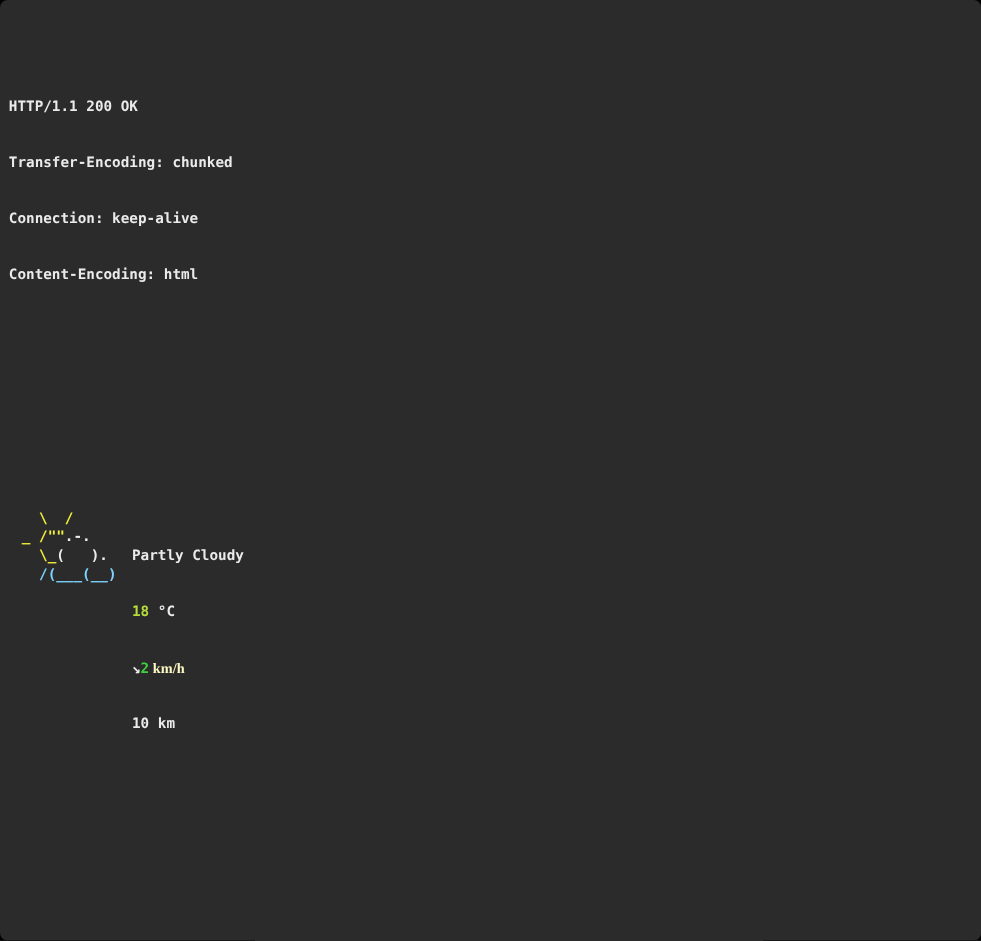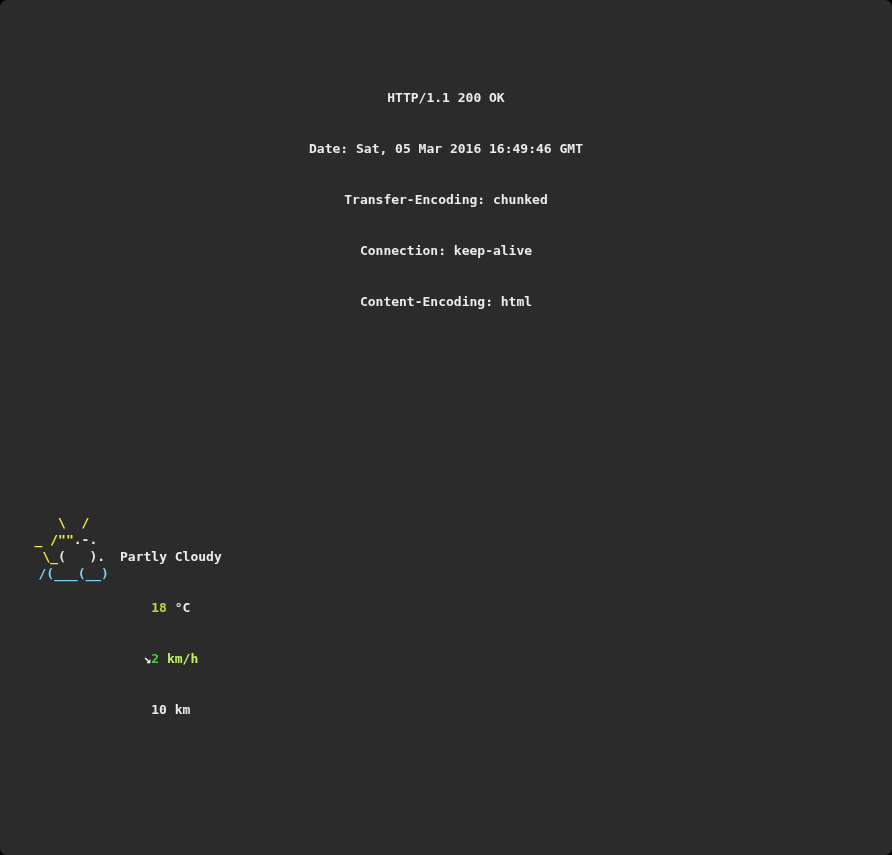--- a/index.html
+++ b/index.html
@@ -1,56 +1,55 @@
 <!DOCTYPE html>
 <html><head>
 <meta charset="utf-8">
 <style>
   * { box-sizing: border-box; }
   body { margin:0; background:#000; width:892px; height:855px; overflow:hidden; }
   .screen {
     width:892px; height:855px; background:#2b2b2b; border-radius:7px; overflow:hidden;
     padding:4px 8px 0 8px;
     font-family:"DejaVu Sans Mono", monospace; font-size:13px; line-height:17px;
-    font-weight:bold; color:#ebebeb; white-space:pre;text-align:center;
+    font-weight:bold; color:#ebebeb; white-space:pre;
   }
   .line { height:17px; }
   .blank { height:17px; }
   .current { display:flex; margin-top:0; }
   .art { margin:0; font:inherit; line-height:17px; color:#ebebeb; }
   .cur-art { margin-left:4px; width:100px; }
   .cur-info { margin-left:8px; }
   .info { white-space:pre; }
   .info > div { height:17px; }
 </style>
 </head>
 <body>
 
 <div class="screen">
 
   <div>
     <div class="line">HTTP/1.1 200 OK</div>
-    <div class="line">Date: Sat, 05 Mar 2016 16:49:46 GMT</div>
     <div class="line">Transfer-Encoding: chunked</div>
     <div class="line">Connection: keep-alive</div>
     <div class="line">Content-Encoding: html</div>
   </div>
 
   <div class="blank"></div>
   <div class="blank"></div>
 
   <div class="current">
     <pre class="art cur-art"><span style="color: rgb(242, 239, 61);">   \  /
 </span><span style="color: rgb(242, 239, 61);"> _ /""</span><span style="color: rgb(235, 235, 235);">.-.
 </span><span style="color: rgb(242, 239, 61);">   \_</span><span style="color: rgb(235, 235, 235);">(   ).
 </span><span style="color: #7dd3fc;">   /(___(__)</span></pre>
     <div class="cur-info info">
       <div>Partly Cloudy</div>
       <div><span style="color: rgb(182, 221, 58);">18</span><span style="color: rgb(235, 235, 235);"> °C</span></div>
-      <div><span style="color: rgb(235, 235, 235);">↘</span><span style="color: rgb(62, 212, 62);">2</span><span style="color: #bef264;"> km/h</span></div>
+      <div><span style="color: rgb(235, 235, 235);">↘</span><span style="color: rgb(62, 212, 62);">2</span><span style="color: #fef9c3; font-family: Liberation Serif, serif;"> km/h</span></div>
       <div>10 km</div>
       
     </div>
   </div>
 
   
   
 
   
   

